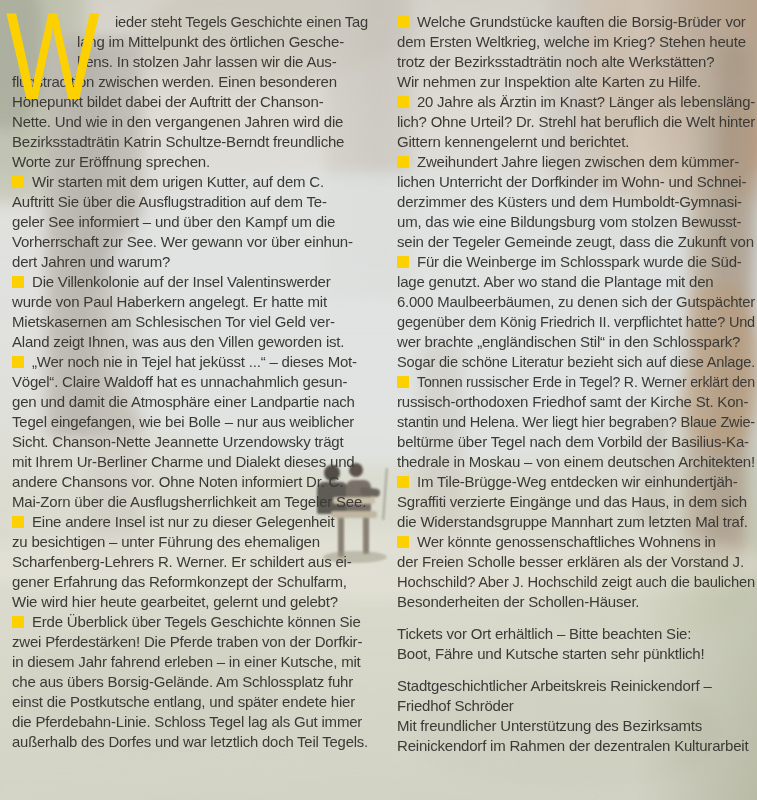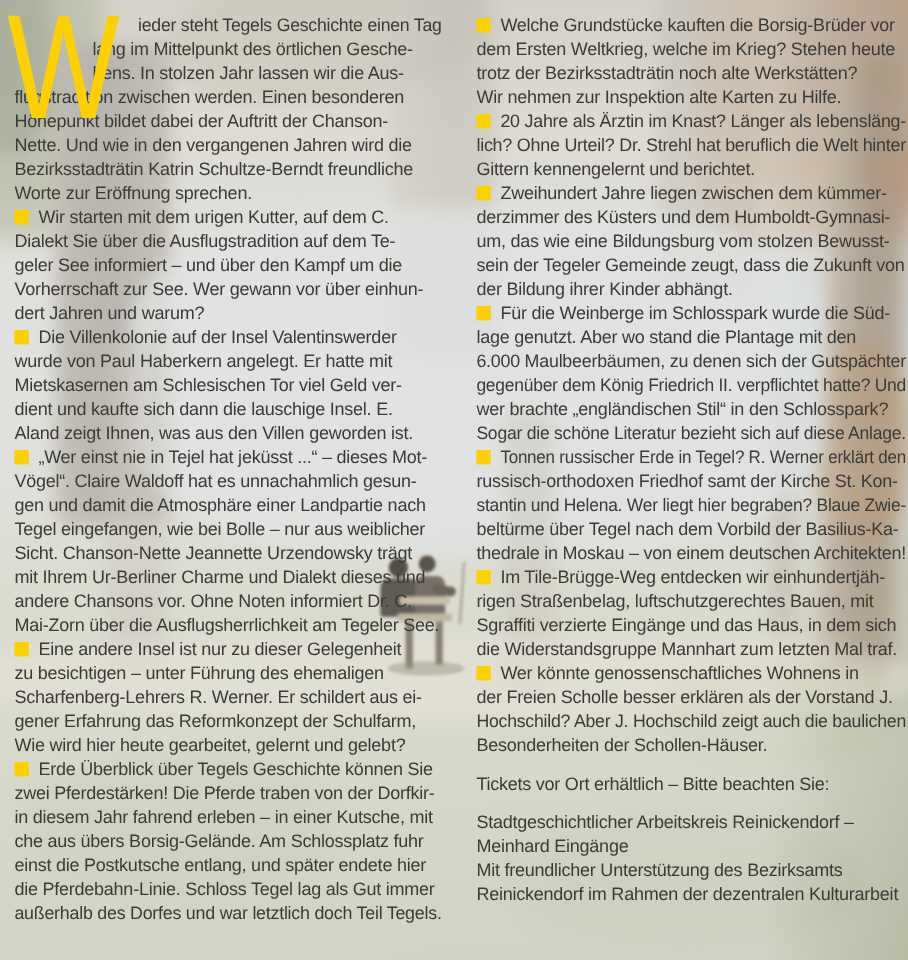--- a/index.html
+++ b/index.html
@@ -108,30 +108,29 @@
     <span class="dropcap" style="color: rgb(253, 209, 0);">W</span>
   <div class="line ind1"><span class="t" style="transform: scaleX(0.981928);">ieder steht Tegels Geschichte einen Tag</span></div>
       <div class="line ind2"><span class="t">lang im Mittelpunkt des örtlichen Gesche-</span></div>
       <div class="line ind2"><span class="t">hens. In stolzen Jahr lassen wir die Aus-</span></div>
       <div class="line"><span class="t">flugstradition zwischen werden. Einen besonderen</span></div>
       <div class="line"><span class="t">Höhepunkt bildet dabei der Auftritt der Chanson-</span></div>
       <div class="line"><span class="t">Nette. Und wie in den vergangenen Jahren wird die</span></div>
       <div class="line"><span class="t">Bezirksstadträtin Katrin Schultze-Berndt freundliche</span></div>
       <div class="line"><span class="t">Worte zur Eröffnung sprechen.</span></div>
       <div class="line"><span class="bullet" style="background: rgb(253, 209, 0);"></span><span class="t">Wir starten mit dem urigen Kutter, auf dem C.</span></div>
-      <div class="line"><span class="t">Dialekt Sie über die Ausflugstradition auf dem Te-</span></div>
+      <div class="line"><span class="t">Auftritt Sie über die Ausflugstradition auf dem Te-</span></div>
       <div class="line"><span class="t">geler See informiert – und über den Kampf um die</span></div>
       <div class="line"><span class="t">Vorherrschaft zur See. Wer gewann vor über einhun-</span></div>
       <div class="line"><span class="t">dert Jahren und warum?</span></div>
       <div class="line"><span class="bullet" style="background: rgb(253, 209, 0);"></span><span class="t">Die Villenkolonie auf der Insel Valentinswerder</span></div>
       <div class="line"><span class="t">wurde von Paul Haberkern angelegt. Er hatte mit</span></div>
       <div class="line"><span class="t">Mietskasernen am Schlesischen Tor viel Geld ver-</span></div>
-      <div class="line"><span class="t">dient und kaufte sich dann die lauschige Insel. E.</span></div>
       <div class="line"><span class="t">Aland zeigt Ihnen, was aus den Villen geworden ist.</span></div>
-      <div class="line"><span class="bullet" style="background: rgb(253, 209, 0);"></span><span class="t">„Wer einst nie in Tejel hat jeküsst ...“ – dieses Mot-</span></div>
+      <div class="line"><span class="bullet" style="background: rgb(253, 209, 0);"></span><span class="t">„Wer noch nie in Tejel hat jeküsst ...“ – dieses Mot-</span></div>
       <div class="line"><span class="t">Vögel“. Claire Waldoff hat es unnachahmlich gesun-</span></div>
       <div class="line"><span class="t">gen und damit die Atmosphäre einer Landpartie nach</span></div>
       <div class="line"><span class="t">Tegel eingefangen, wie bei Bolle – nur aus weiblicher</span></div>
       <div class="line"><span class="t">Sicht. Chanson-Nette Jeannette Urzendowsky trägt</span></div>
       <div class="line"><span class="t">mit Ihrem Ur-Berliner Charme und Dialekt dieses und</span></div>
       <div class="line"><span class="t">andere Chansons vor. Ohne Noten informiert Dr. C.</span></div>
       <div class="line"><span class="t">Mai-Zorn über die Ausflugsherrlichkeit am Tegeler See.</span></div>
       <div class="line"><span class="bullet" style="background: rgb(253, 209, 0);"></span><span class="t">Eine andere Insel ist nur zu dieser Gelegenheit</span></div>
       <div class="line"><span class="t">zu besichtigen – unter Führung des ehemaligen</span></div>
       <div class="line"><span class="t">Scharfenberg-Lehrers R. Werner. Er schildert aus ei-</span></div>
@@ -148,45 +147,45 @@
 
   <div class="col col-right" id="col-right" style="color: rgb(59, 58, 54);">
       <div class="line"><span class="bullet" style="background: rgb(253, 209, 0);"></span><span class="t">Welche Grundstücke kauften die Borsig-Brüder vor</span></div>
       <div class="line"><span class="t">dem Ersten Weltkrieg, welche im Krieg? Stehen heute</span></div>
       <div class="line"><span class="t">trotz der Bezirksstadträtin noch alte Werkstätten?</span></div>
       <div class="line"><span class="t">Wir nehmen zur Inspektion alte Karten zu Hilfe.</span></div>
       <div class="line"><span class="bullet" style="background: rgb(253, 209, 0);"></span><span class="t" style="transform: scaleX(0.992248);">20 Jahre als Ärztin im Knast? Länger als lebensläng-</span></div>
       <div class="line"><span class="t" style="transform: scaleX(0.995092);">lich? Ohne Urteil? Dr. Strehl hat beruflich die Welt hinter</span></div>
       <div class="line"><span class="t">Gittern kennengelernt und berichtet.</span></div>
       <div class="line"><span class="bullet" style="background: rgb(253, 209, 0);"></span><span class="t">Zweihundert Jahre liegen zwischen dem kümmer-</span></div>
+      <div class="line"><span class="t">lichen Unterricht der Dorfkinder im Wohn- und Schnei-</span></div>
       <div class="line"><span class="t">derzimmer des Küsters und dem Humboldt-Gymnasi-</span></div>
       <div class="line"><span class="t">um, das wie eine Bildungsburg vom stolzen Bewusst-</span></div>
       <div class="line"><span class="t">sein der Tegeler Gemeinde zeugt, dass die Zukunft von</span></div>
-      <div class="line"><span class="t">der Bildung ihrer Kinder abhängt.</span></div>
       <div class="line"><span class="bullet" style="background: rgb(253, 209, 0);"></span><span class="t">Für die Weinberge im Schlosspark wurde die Süd-</span></div>
       <div class="line"><span class="t">lage genutzt. Aber wo stand die Plantage mit den</span></div>
       <div class="line"><span class="t" style="transform: scaleX(0.992033);">6.000 Maulbeerbäumen, zu denen sich der Gutspächter</span></div>
       <div class="line"><span class="t" style="transform: scaleX(0.968467);">gegenüber dem König Friedrich II. verpflichtet hatte? Und</span></div>
       <div class="line"><span class="t">wer brachte „engländischen Stil“ in den Schlosspark?</span></div>
       <div class="line"><span class="t" style="transform: scaleX(0.974979);">Sogar die schöne Literatur bezieht sich auf diese Anlage.</span></div>
       <div class="line"><span class="bullet" style="background: rgb(253, 209, 0);"></span><span class="t" style="transform: scaleX(0.944134);">Tonnen russischer Erde in Tegel? R. Werner erklärt den</span></div>
       <div class="line"><span class="t">russisch-orthodoxen Friedhof samt der Kirche St. Kon-</span></div>
       <div class="line"><span class="t" style="transform: scaleX(0.968631);">stantin und Helena. Wer liegt hier begraben? Blaue Zwie-</span></div>
       <div class="line"><span class="t">beltürme über Tegel nach dem Vorbild der Basilius-Ka-</span></div>
       <div class="line"><span class="t">thedrale in Moskau – von einem deutschen Architekten!</span></div>
       <div class="line"><span class="bullet" style="background: rgb(253, 209, 0);"></span><span class="t">Im Tile-Brügge-Weg entdecken wir einhundertjäh-</span></div>
-      <div class="line"><span class="t">rigen Straßenbelag, luftschutzgerechtes Bauen, mit</span></div>
       <div class="line"><span class="t">Sgraffiti verzierte Eingänge und das Haus, in dem sich</span></div>
       <div class="line"><span class="t">die Widerstandsgruppe Mannhart zum letzten Mal traf.</span></div>
       <div class="line"><span class="bullet" style="background: rgb(253, 209, 0);"></span><span class="t">Wer könnte genossenschaftliches Wohnens in</span></div>
       <div class="line"><span class="t">der Freien Scholle besser erklären als der Vorstand J.</span></div>
       <div class="line"><span class="t" style="transform: scaleX(0.982884);">Hochschild? Aber J. Hochschild zeigt auch die baulichen</span></div>
       <div class="line"><span class="t">Besonderheiten der Schollen-Häuser.</span></div>
       <div class="pgap"></div>
       <div class="line"><span class="t">Tickets vor Ort erhältlich – Bitte beachten Sie:</span></div>
+      <div class="line"><span class="t">Boot, Fähre und Kutsche starten sehr pünktlich!</span></div>
       <div class="pgap"></div>
       <div class="line"><span class="t">Stadtgeschichtlicher Arbeitskreis Reinickendorf –</span></div>
-      <div class="line"><span class="t">Meinhard Eingänge</span></div>
+      <div class="line"><span class="t">Friedhof Schröder</span></div>
       <div class="line"><span class="t">Mit freundlicher Unterstützung des Bezirksamts</span></div>
       <div class="line"><span class="t">Reinickendorf im Rahmen der dezentralen Kulturarbeit</span></div>
     </div>
 
 </div>
 
 </body></html>

